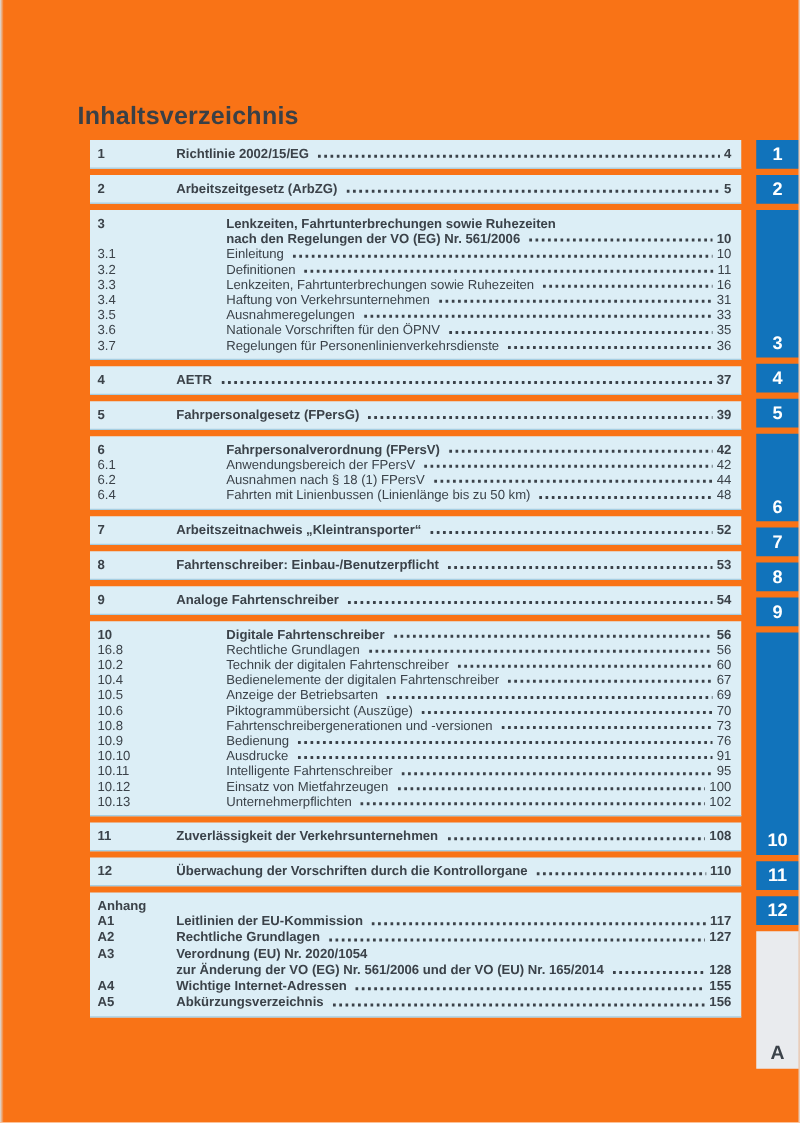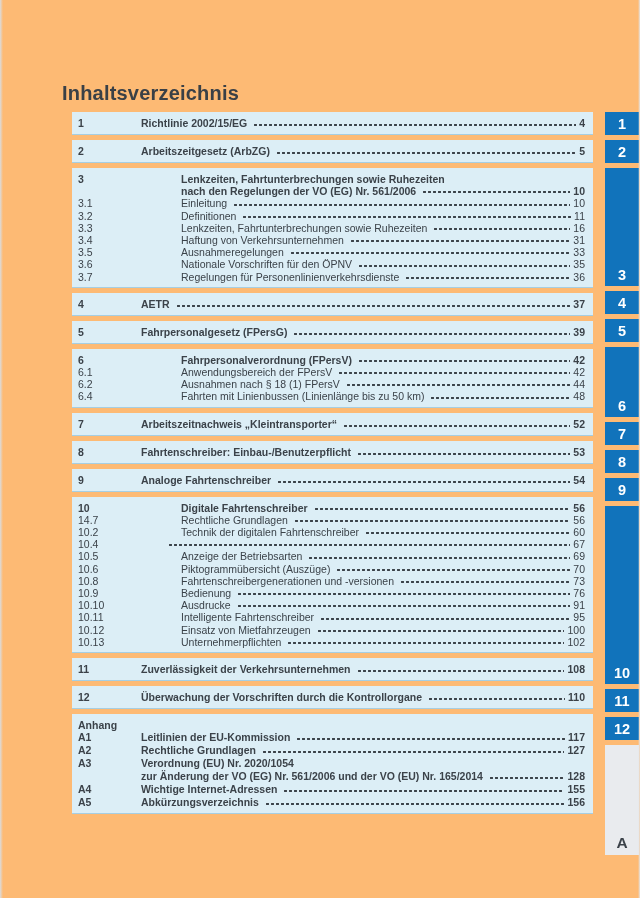--- a/index.html
+++ b/index.html
@@ -1,17 +1,17 @@
 <!DOCTYPE html>
 <html style="--txt: #3b4249; --band: #dceef6; --tabblue: #1173bb; --tabgray: #e9ebee;"><head>
 <meta charset="utf-8">
 <style>
   html,body{margin:0;padding:0;background:#ffffff;}
   .page{
-    position:relative;width:640px;height:898px;background:#fdba74;
+    position:relative;width:640px;height:898px;background:#f97316;
     font-family:"Liberation Sans",sans-serif;color:var(--txt,#3b4249);
     overflow:hidden;
   }
   
   .page::before{content:'';position:absolute;left:0;top:0;bottom:0;width:3px;
     background:linear-gradient(to right,#dcdcdc,rgba(255,255,255,0));}
   .page::after{content:'';position:absolute;right:0;top:0;bottom:0;width:2px;
     background:linear-gradient(to left,#e4e4e4,rgba(255,255,255,0));}
 
   .title{
@@ -268,21 +268,21 @@
           <span class="num">10</span>
           <div class="rest">
             <div class="line">
               <span class="ttl">Digitale Fahrtenschreiber</span>
               <span class="dots"></span>
               <span class="pageno">56</span>
             </div>
           </div>
         </div>
         <div class="row">
-          <span class="num">14.7</span>
+          <span class="num">16.8</span>
           <div class="rest">
             <div class="line">
               <span class="ttl">Rechtliche Grundlagen</span>
               <span class="dots"></span>
               <span class="pageno">56</span>
             </div>
           </div>
         </div>
         <div class="row">
           <span class="num">10.2</span>
@@ -291,20 +291,21 @@
               <span class="ttl">Technik der digitalen Fahrtenschreiber</span>
               <span class="dots"></span>
               <span class="pageno">60</span>
             </div>
           </div>
         </div>
         <div class="row">
           <span class="num">10.4</span>
           <div class="rest">
             <div class="line">
+              <span class="ttl">Bedienelemente der digitalen Fahrtenschreiber</span>
               <span class="dots"></span>
               <span class="pageno">67</span>
             </div>
           </div>
         </div>
         <div class="row">
           <span class="num">10.5</span>
           <div class="rest">
             <div class="line">
               <span class="ttl">Anzeige der Betriebsarten</span>

